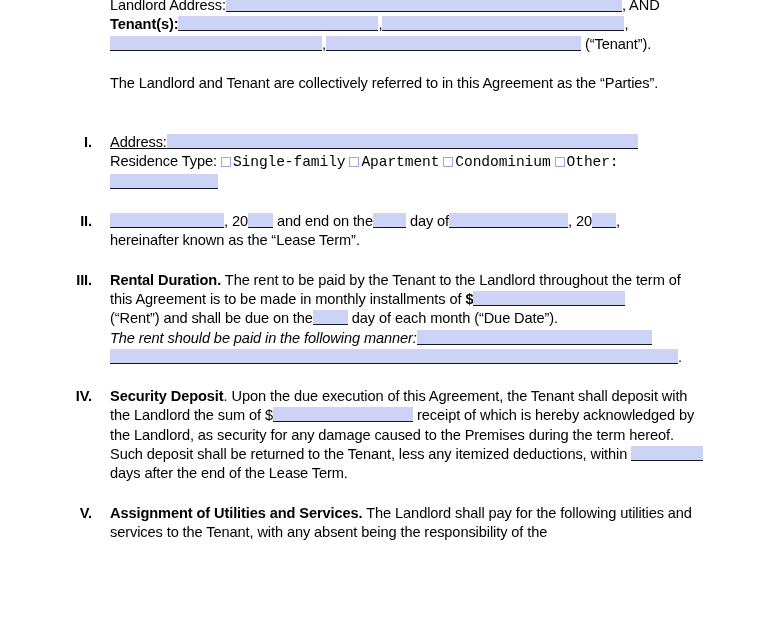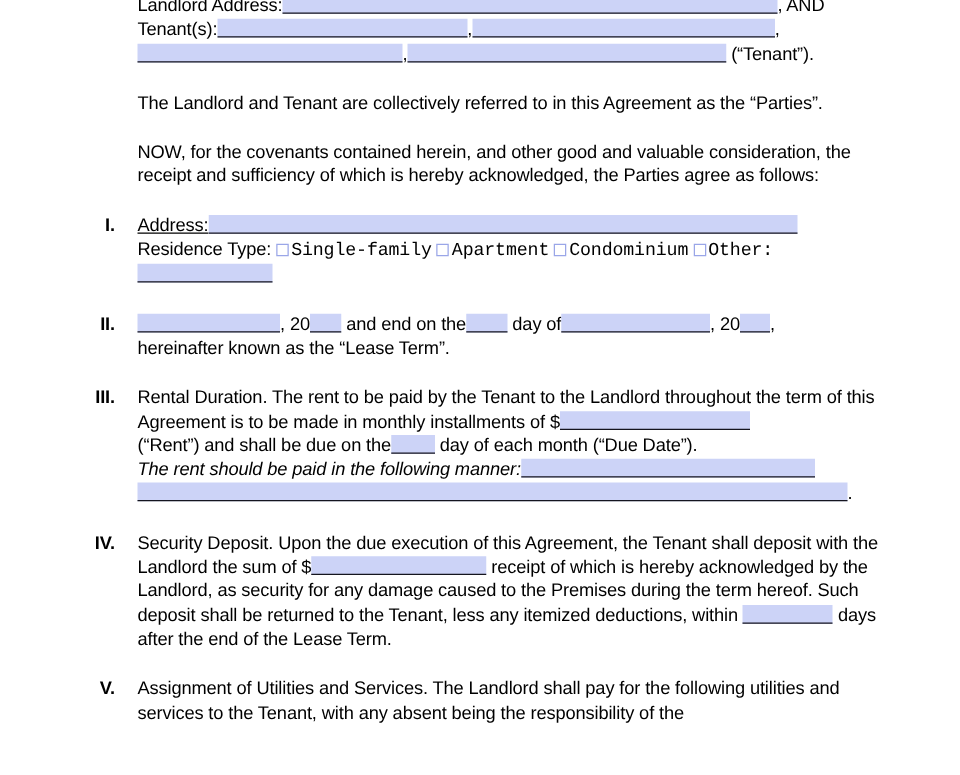--- a/index.html
+++ b/index.html
@@ -53,21 +53,21 @@
     left: 0;
     top: 0;
     width: 92px;
     text-align: right;
     font-weight: bold;
   }
   .clause-body {
     display: block;
   }
 
-  .b { font-weight: normal; }
+  .b { font-weight: bold; }
 
   
   .fld {
     display: inline-block;
     vertical-align: baseline;
     background: #ccd3f7;
     border-bottom: 1.4px dotted #1a1a1a;
     height: 15px;
     line-height: 15px;
     margin-bottom: -2px;
@@ -112,21 +112,20 @@
         <span>(“Tenant”).</span>
       </div>
     </div>
 
     <div class="gap-md"></div>
 
     <div class="plain">The Landlord and Tenant are collectively referred to in this Agreement as the “Parties”.</div>
 
     <div class="gap-md"></div>
 
-    <div class="plain">NOW, for the covenants contained herein, and other good and valuable consideration, the receipt and sufficiency of which is hereby acknowledged, the Parties agree as follows:</div>
 
     <div class="gap-md"></div>
 
     <div class="clause">
       <span class="numeral">I.</span>
       <span class="clause-body">
         <span style="display:block;text-decoration:underline;"><span>Address:</span><span class="fld rule" style="width:471px;"></span></span>
         <span style="display:block;"><span>Residence Type:</span>
           <span class="nowrap"><span class="cbx"></span><span>Single-family</span></span>
           <span class="nowrap"><span class="cbx"></span><span>Apartment</span></span>

